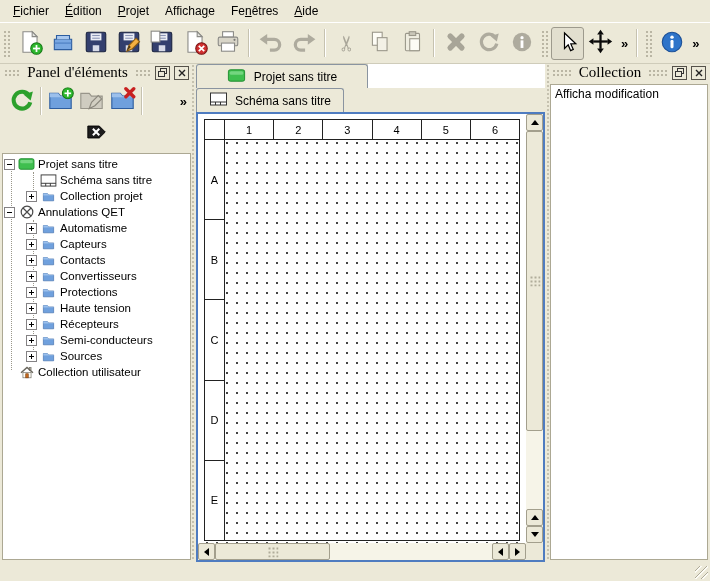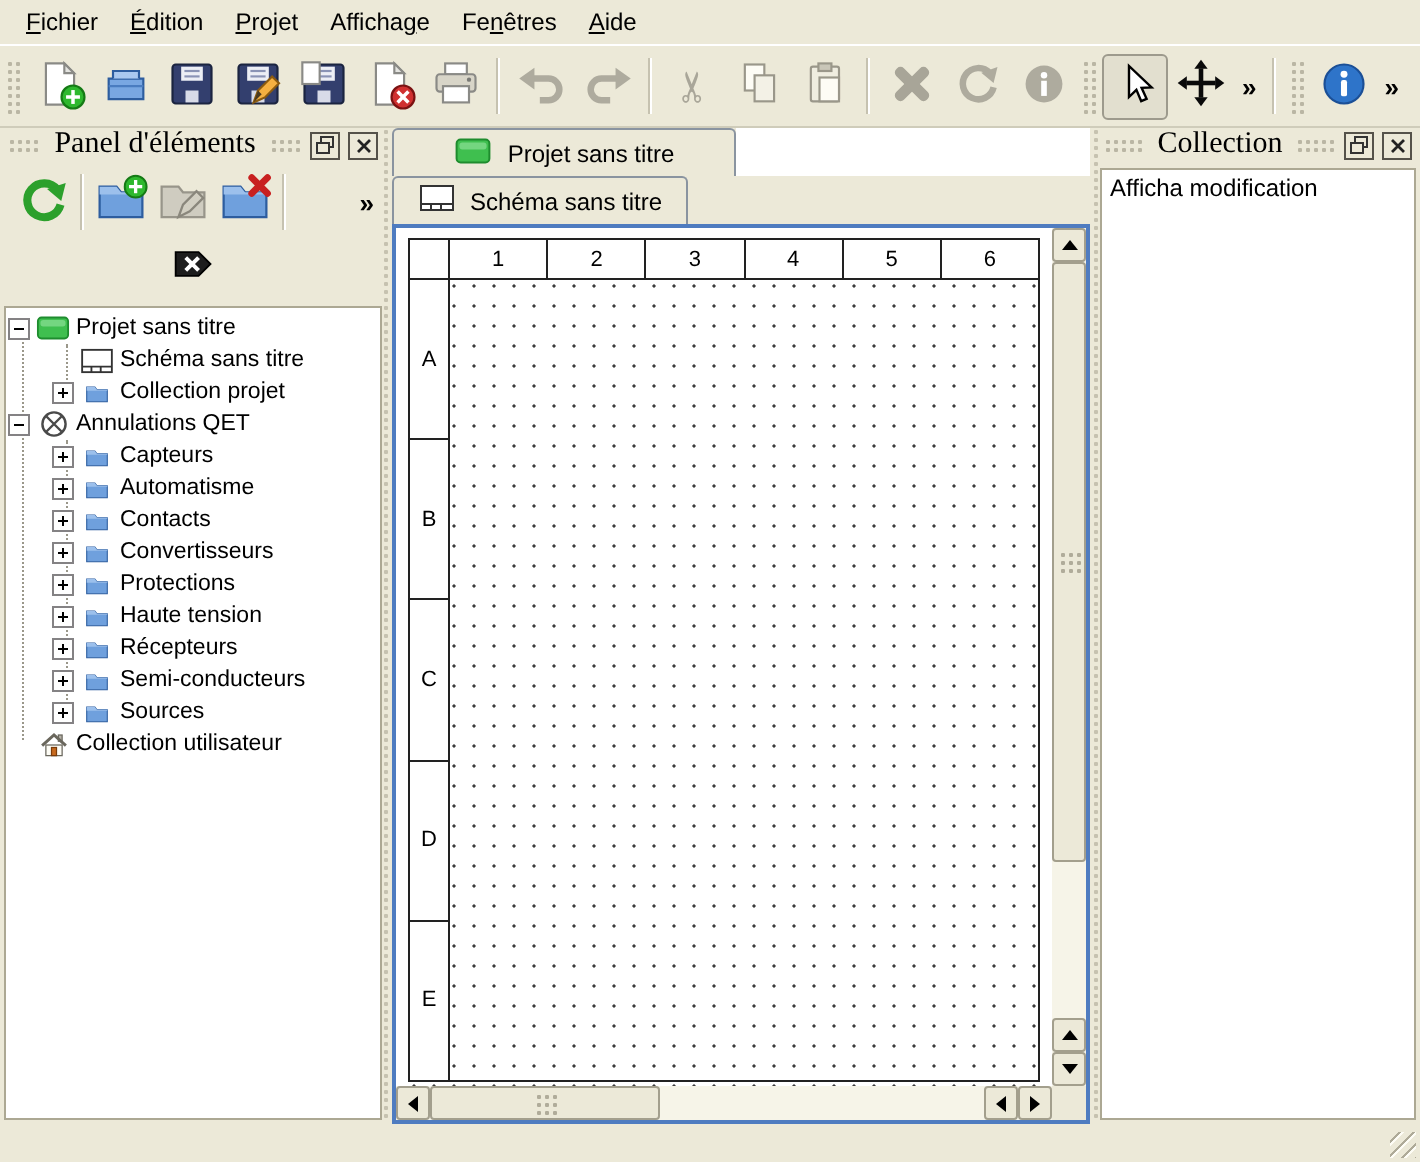--- a/index.html
+++ b/index.html
@@ -426,33 +426,33 @@
     <div class="tree-row">
         <span class="lvl1"></span>
         <span class="slot">
           <span class="expander plus"></span>
         </span>
         <span class="tree-ico">
           <svg width="15" height="13" viewBox="0 0 24 24">
             <use href="#s-folder"></use>
           </svg>
         </span>
+        <span>Automatisme</span>
+      </div>
+    <div class="tree-row">
+        <span class="lvl1"></span>
+        <span class="slot">
+          <span class="expander plus"></span>
+        </span>
+        <span class="tree-ico">
+          <svg width="15" height="13" viewBox="0 0 24 24">
+            <use href="#s-folder"></use>
+          </svg>
+        </span>
         <span>Capteurs</span>
-      </div>
-    <div class="tree-row">
-        <span class="lvl1"></span>
-        <span class="slot">
-          <span class="expander plus"></span>
-        </span>
-        <span class="tree-ico">
-          <svg width="15" height="13" viewBox="0 0 24 24">
-            <use href="#s-folder"></use>
-          </svg>
-        </span>
-        <span>Automatisme</span>
       </div>
     <div class="tree-row">
         <span class="lvl1"></span>
         <span class="slot">
           <span class="expander plus"></span>
         </span>
         <span class="tree-ico">
           <svg width="15" height="13" viewBox="0 0 24 24">
             <use href="#s-folder"></use>
           </svg>

